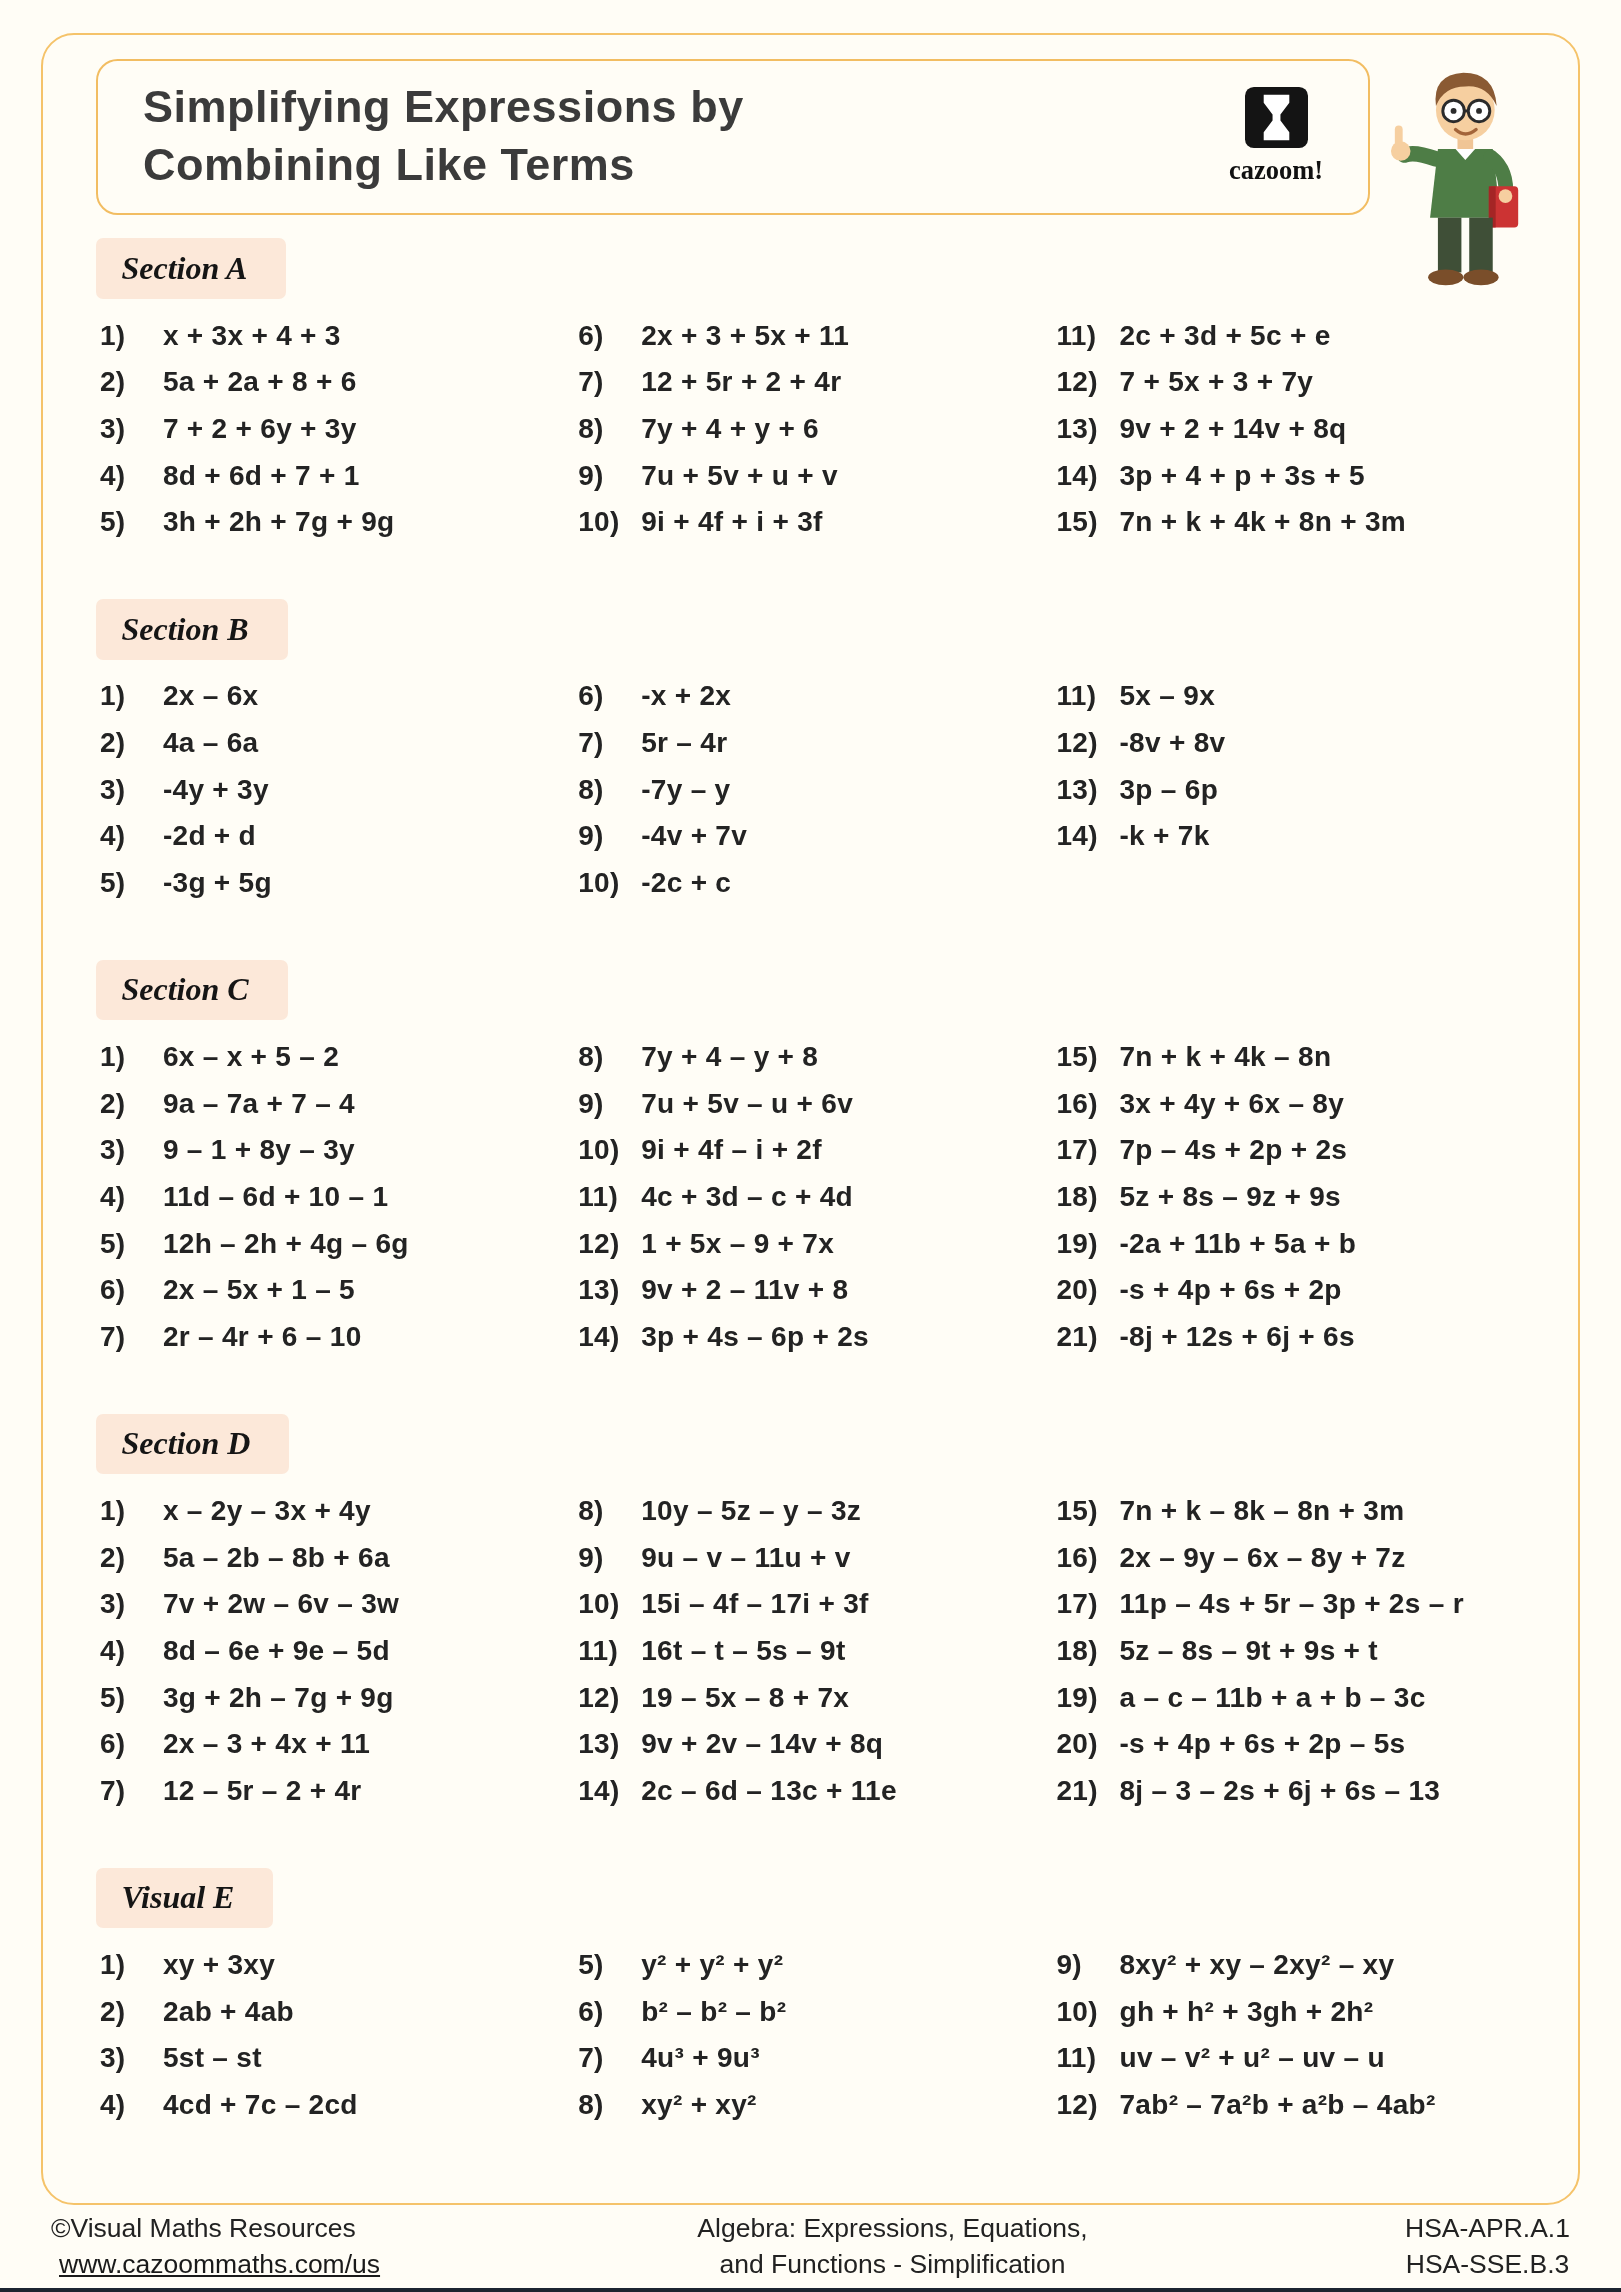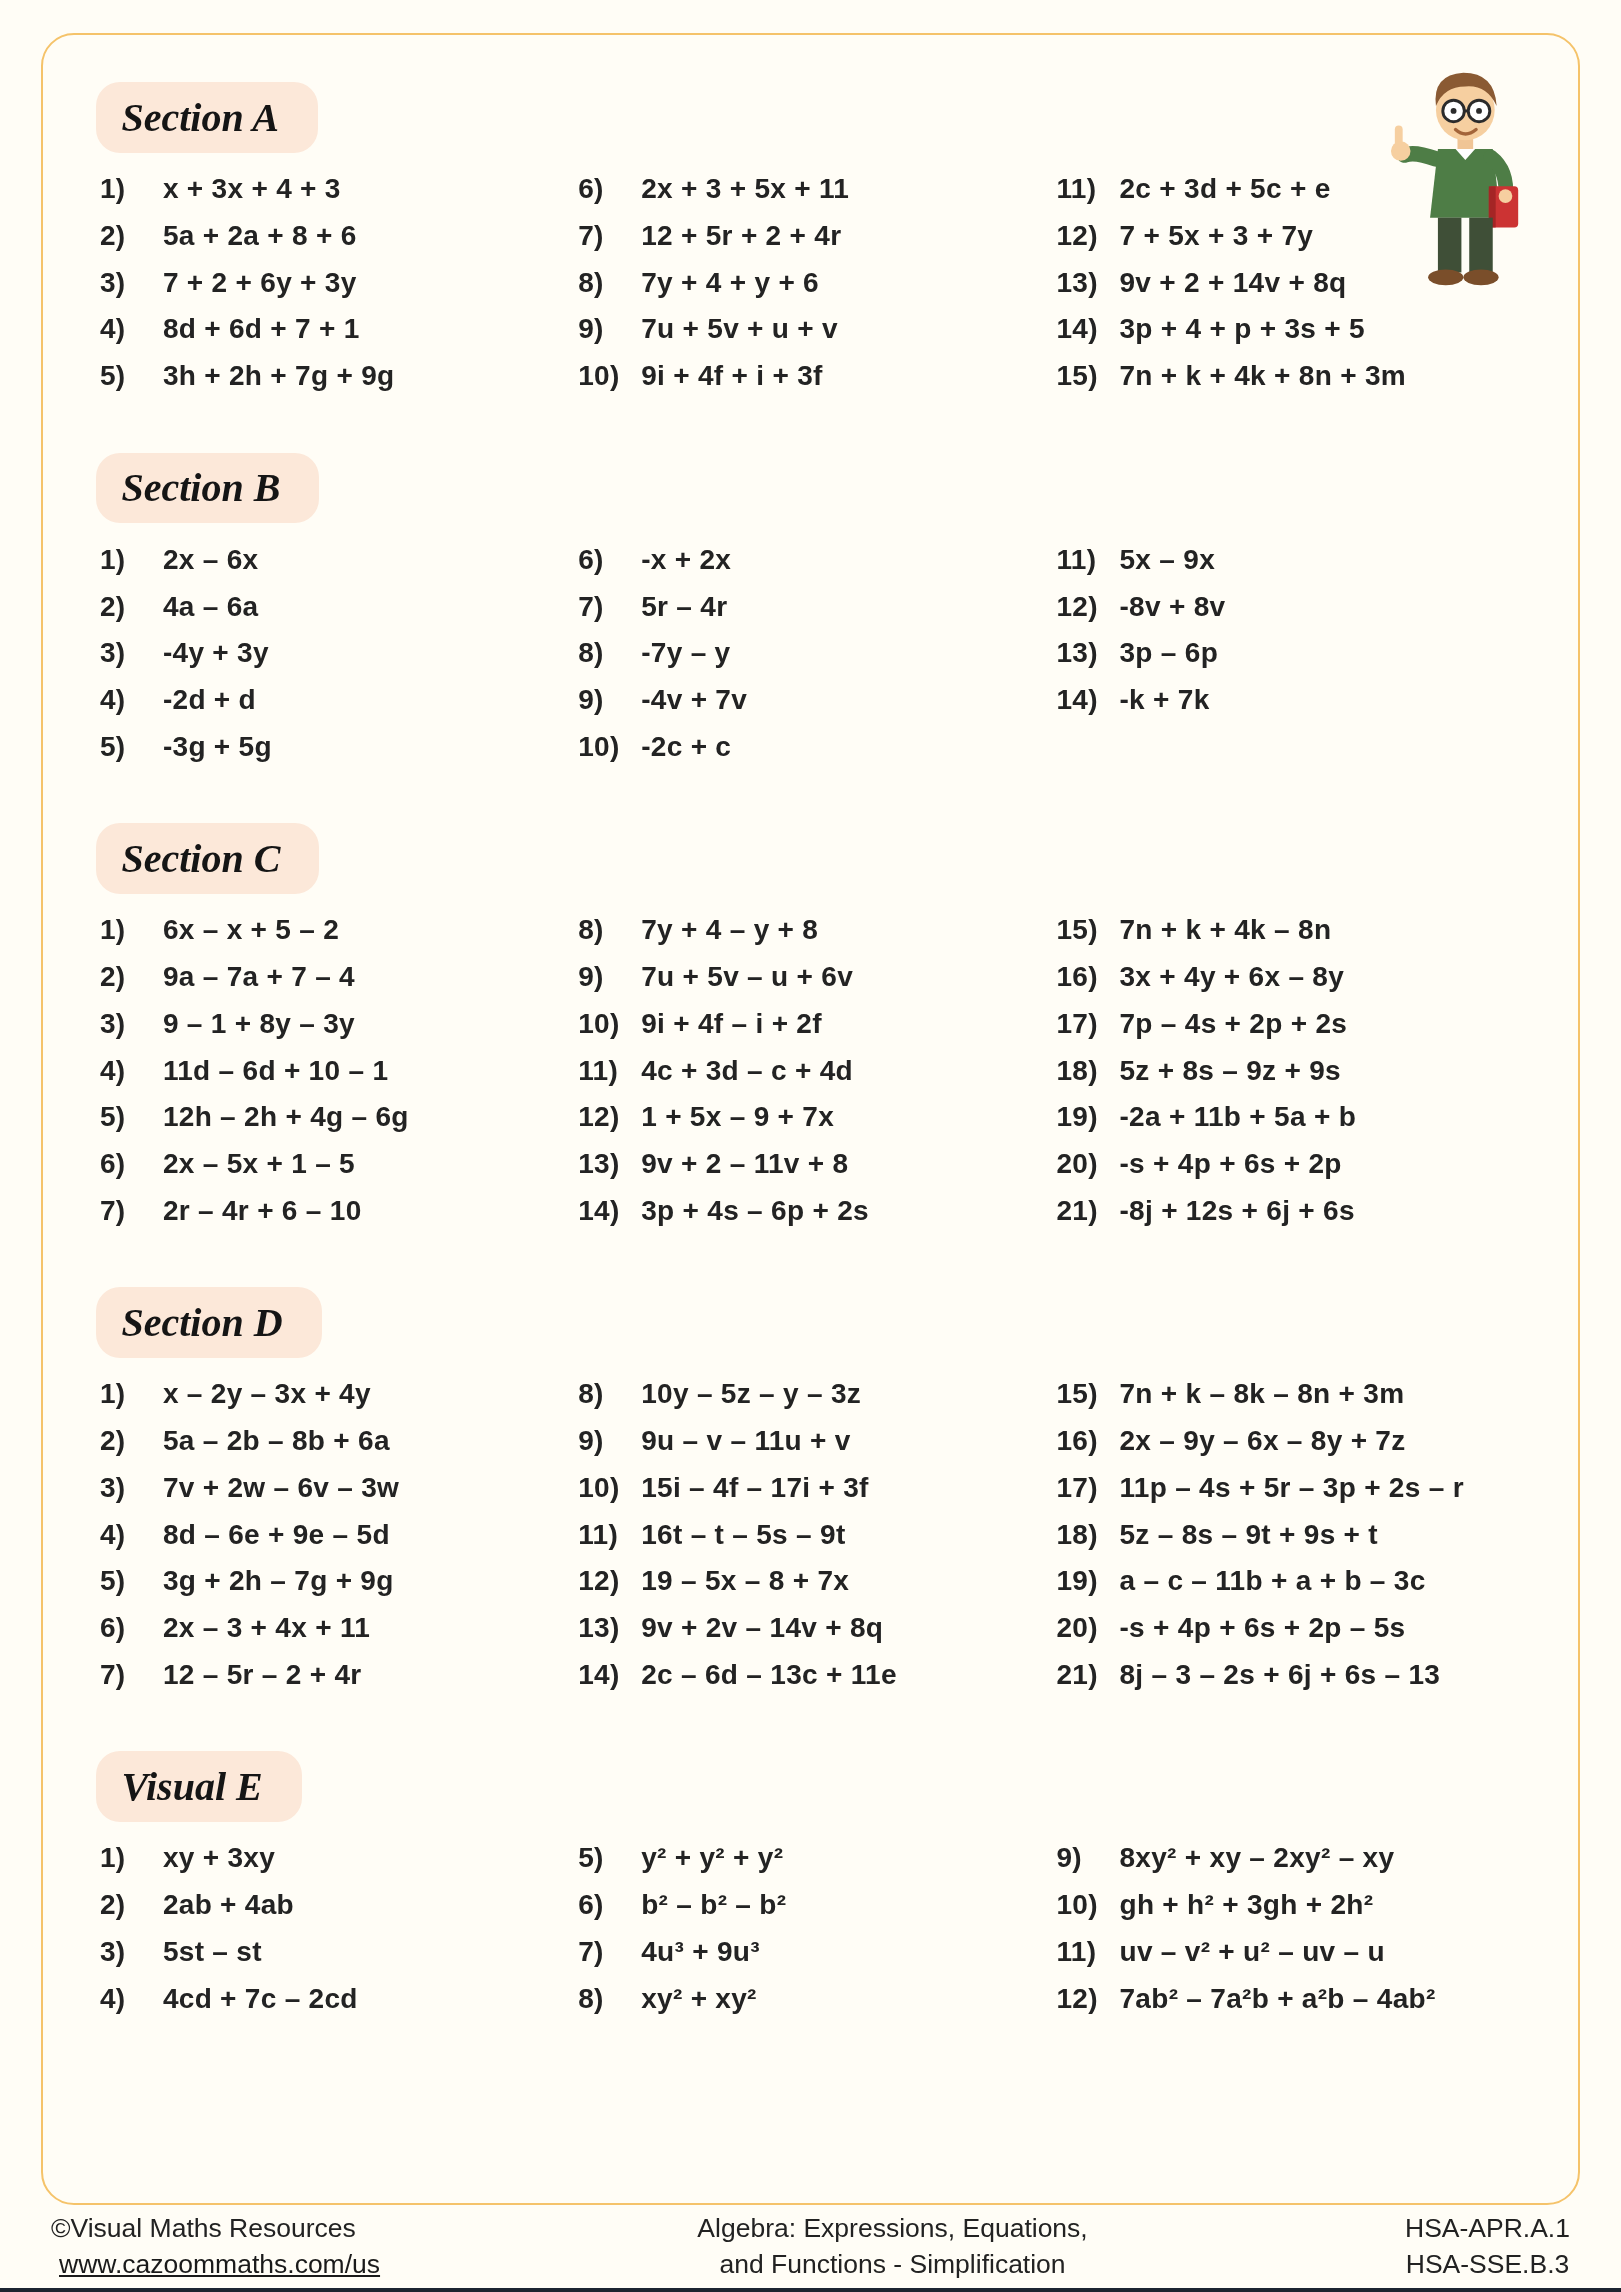--- a/index.html
+++ b/index.html
@@ -52,26 +52,26 @@
     font-size: 26.5px;
     font-weight: bold;
     color: #111;
     margin-top: 2px;
   }
   .teacher { position: absolute; right: -7.8px; top: 2px; }
   .section { margin-bottom: 45px; }
   .section-label {
     display: inline-block;
     background: #fce8d9;
-    border-radius: 24px;
+    border-radius: 7px;
     padding: 11.8px 39px 11.8px 25.5px;
     font-family: "Liberation Serif", serif;
     font-style: italic;
     font-weight: bold;
-    font-size: 40px;
+    font-size: 32px;
     color: #151515;
     margin-bottom: 21.6px;
   }
   .columns {
     display: grid;
     grid-template-columns: 1fr 1fr 1fr;
     column-gap: 9.8px;
     align-items: start;
     padding-left: 3.9px;
   }
@@ -108,20 +108,35 @@
   }
 </style>
 </head>
 <body>
 
 <div class="page">
   <div class="frame"></div>
 
   <div class="content">
     <header class="title-row">
+      <div class="title-box">
+        <h1 class="title">
+          <span>Simplifying Expressions by</span>
+          <span>Combining Like Terms</span>
+        </h1>
+        <div class="logo">
+          <span>
+            <svg width="65" height="63" viewBox="0 0 66 64" aria-hidden="true">
+              <rect x="1" y="1" width="64" height="62" rx="9" fill="#141414"></rect>
+              <path d="M20 9 h26 v8 l-9 12 v6 l9 12 v8 h-26 v-8 l9-12 v-6 l-9-12 z" fill="#ffffff"></path>
+            </svg>
+          </span>
+          <div class="logo-text">cazoom!</div>
+        </div>
+      </div>
       <div class="teacher">
         <svg width="152" height="233" viewBox="0 0 155 238" aria-hidden="true">
           <path d="M24 96 Q34 92 56 100" stroke="#4e7d46" stroke-width="16" fill="none" stroke-linecap="round"></path>
           <rect x="14" y="66" width="8" height="26" rx="4" fill="#f6cfa0"></rect>
           <circle cx="20" cy="92" r="10" fill="#f6cfa0"></circle>
           <rect x="78" y="74" width="16" height="16" fill="#f0c596"></rect>
           <ellipse cx="86" cy="50" rx="30" ry="31" fill="#f6cfa0"></ellipse>
           <path d="M56 46 Q52 14 84 12 Q116 12 118 46 Q108 24 86 26 Q64 26 56 46 Z" fill="#8a5a33"></path>
           <circle cx="74" cy="51" r="11" fill="#ffffff" stroke="#2b2b2b" stroke-width="3"></circle>
           <circle cx="100" cy="51" r="11" fill="#ffffff" stroke="#2b2b2b" stroke-width="3"></circle>

